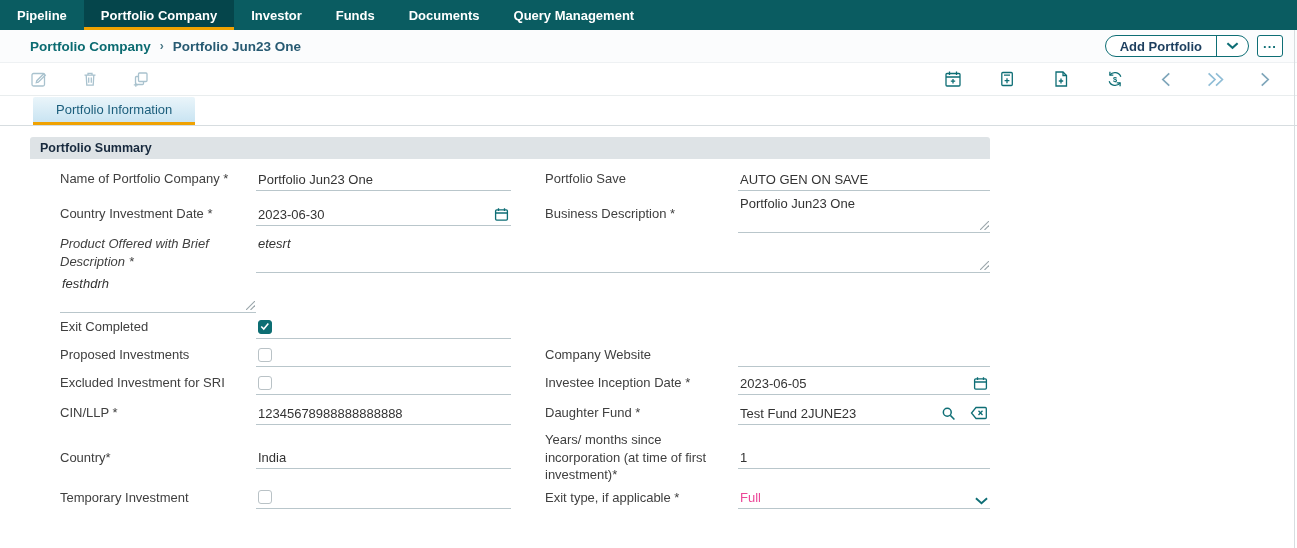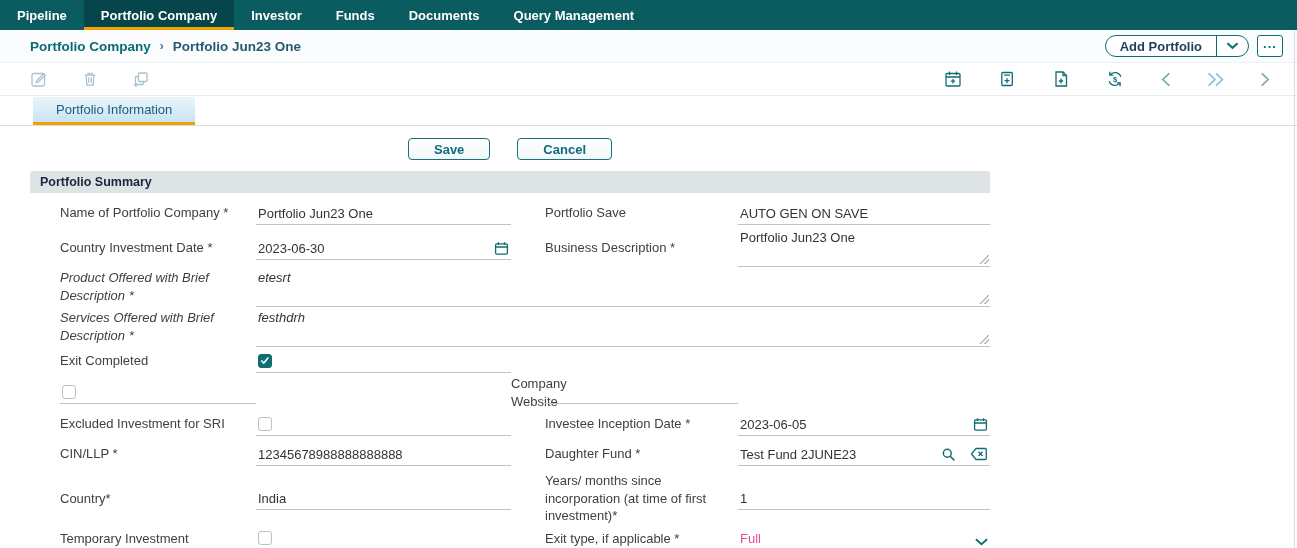--- a/index.html
+++ b/index.html
@@ -191,24 +191,20 @@
         </svg>
     </span>
   </div>
 </div>
 
 <div class="tab-row">
   <div class="tab">Portfolio Information</div>
 </div>
 
 <div class="content">
-  <div class="btn-row">
-    <button class="btn">Save</button>
-    <button class="btn">Cancel</button>
-  </div>
 
   <div class="section-hd">Portfolio Summary</div>
 
   <div class="form">
 
     <div class="frow">
       <div></div>
       <div class="flabel">Name of Portfolio Company *</div>
       <div class="uline">
         <span class="val">Portfolio Jun23 One</span>
@@ -252,21 +248,20 @@
         <span class="val">etesrt</span>
         <svg class="grip" width="9" height="9">
             <line x1="0" y1="9" x2="9" y2="0"></line>
             <line x1="4.5" y1="9" x2="9" y2="4.5"></line>
           </svg>
       </div>
     </div>
 
     <div class="frow wide">
       <div></div>
-      <div class="flabel">Services Offered with Brief Description *</div>
       <div class="uline ta h36">
         <span class="val">festhdrh</span>
         <svg class="grip" width="9" height="9">
             <line x1="0" y1="9" x2="9" y2="0"></line>
             <line x1="4.5" y1="9" x2="9" y2="4.5"></line>
           </svg>
       </div>
     </div>
 
     <div class="frow">
@@ -279,20 +274,21 @@
             </svg>
         </span>
       </div>
       <div></div>
         <div></div>
         <div></div>
     </div>
 
     <div class="frow">
       <div></div>
+      <div class="flabel">Proposed Investments</div>
       <div class="uline">
         <span class="cb"></span>
       </div>
       <div></div>
       <div class="flabel">Company Website</div>
       <div class="uline">
         <span class="val"></span>
       </div>
     </div>
 

